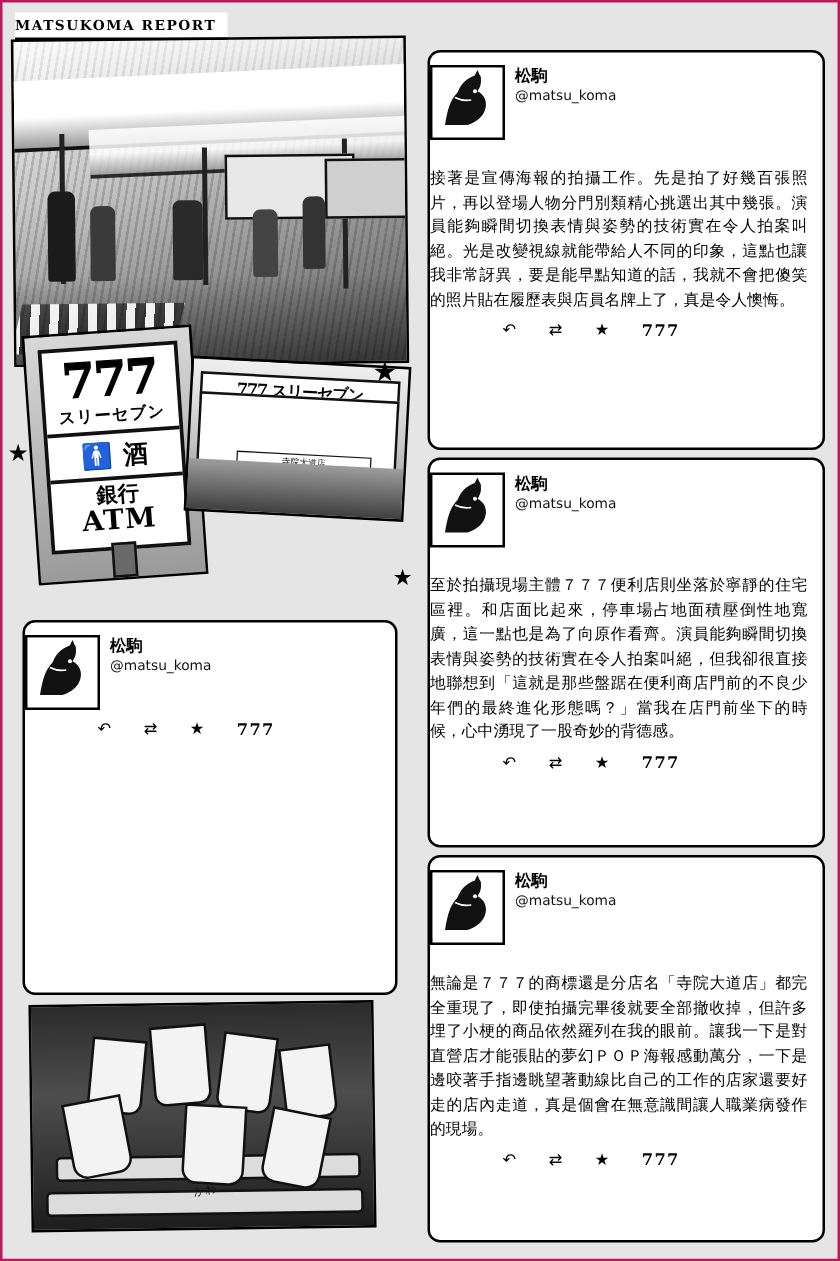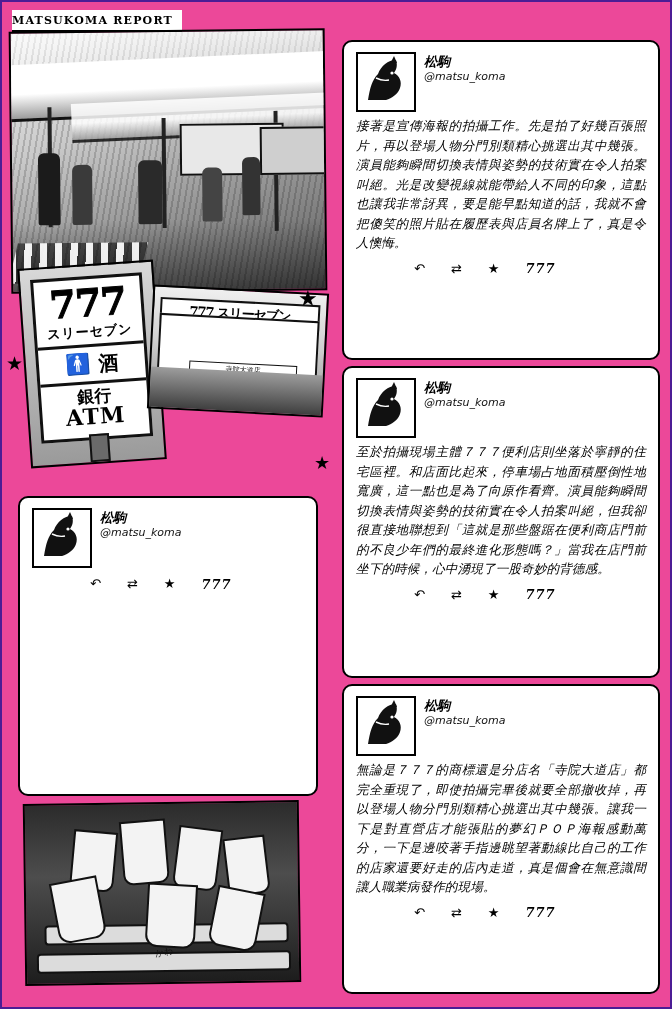--- a/index.html
+++ b/index.html
@@ -12,22 +12,22 @@
     height: 1009px;
     position: relative;
     font-family: "DejaVu Sans", "Liberation Sans", sans-serif;
     overflow: hidden;
   }
 
   
   .page {
     position: absolute;
     inset: 0;
-    background: #ec4899;
-    border: 2px solid #4c1d95;
+    background: #e5e5e5;
+    border: 2px solid #be185d;
     box-sizing: border-box;
   }
 
   
   .header {
     position: absolute;
     left: 10px;
     top: 8px;
     width: 170px;
     height: 20px;
@@ -221,22 +221,21 @@
     line-height: 1;
   }
 
   
   .tweet {
     position: absolute;
     box-sizing: border-box;
     background: #ffffff;
     border: 2px solid #000;
     border-radius: 10px;
-    padding: 10px 12px 8px 12px;
-    font-style: italic;
+    padding: 10px 12px 8px 0;
   }
   .tweet-head {
     display: flex;
     align-items: flex-start;
     gap: 8px;
   }
   .avatar {
     width: 56px;
     height: 56px;
     flex: 0 0 56px;
@@ -254,21 +253,21 @@
     font-weight: bold;
     color: #000;
     line-height: 16px;
   }
   .handle {
     font-size: 11px;
     color: #111;
     line-height: 14px;
   }
   .tweet-body {
-    margin-top: 4px;
+    margin-top: 20px;
     font-size: 12.6px;
     line-height: 19.5px;
     color: #000;
     text-align: justify;
     letter-spacing: 0.1px;
   }
   .tweet-actions {
     margin-top: 8px;
     display: flex;
     align-items: center;
@@ -421,21 +420,21 @@
           <path d="M33 8 L36 2 L39 9 Z" fill="#111111"></path>
           <circle cx="34" cy="19" r="1.6" fill="#ffffff"></circle>
           <path d="M18 24 C22 26 26 27 31 26" stroke="#ffffff" stroke-width="1.4" fill="none"></path>
         </svg>
       </div>
       <div class="names">
         <div class="display-name">松駒</div>
         <div class="handle">@matsu_koma</div>
       </div>
     </div>
-    <div class="tweet-body">無論是７７７的商標還是分店名「寺院大道店」都完全重現了，即使拍攝完畢後就要全部撤收掉，再以登場人物分門別類精心挑選出其中幾張。讓我一下是對直營店才能張貼的夢幻ＰＯＰ海報感動萬分，一下是邊咬著手指邊眺望著動線比自己的工作的店家還要好走的店內走道，真是個會在無意識間讓人職業病發作的現場。</div>
+    <div class="tweet-body">無論是７７７的商標還是分店名「寺院大道店」都完全重現了，即使拍攝完畢後就要全部撤收掉，但許多埋了小梗的商品依然羅列在我的眼前。讓我一下是對直營店才能張貼的夢幻ＰＯＰ海報感動萬分，一下是邊咬著手指邊眺望著動線比自己的工作的店家還要好走的店內走道，真是個會在無意識間讓人職業病發作的現場。</div>
     <div class="tweet-actions">
       <span class="act">↶</span>
       <span class="act">⇄</span>
       <span class="act">★</span>
       <span class="act-count">777</span>
     </div>
   </div>
 
   <div class="tweet" id="tweet-4">
     <div class="tweet-head">

